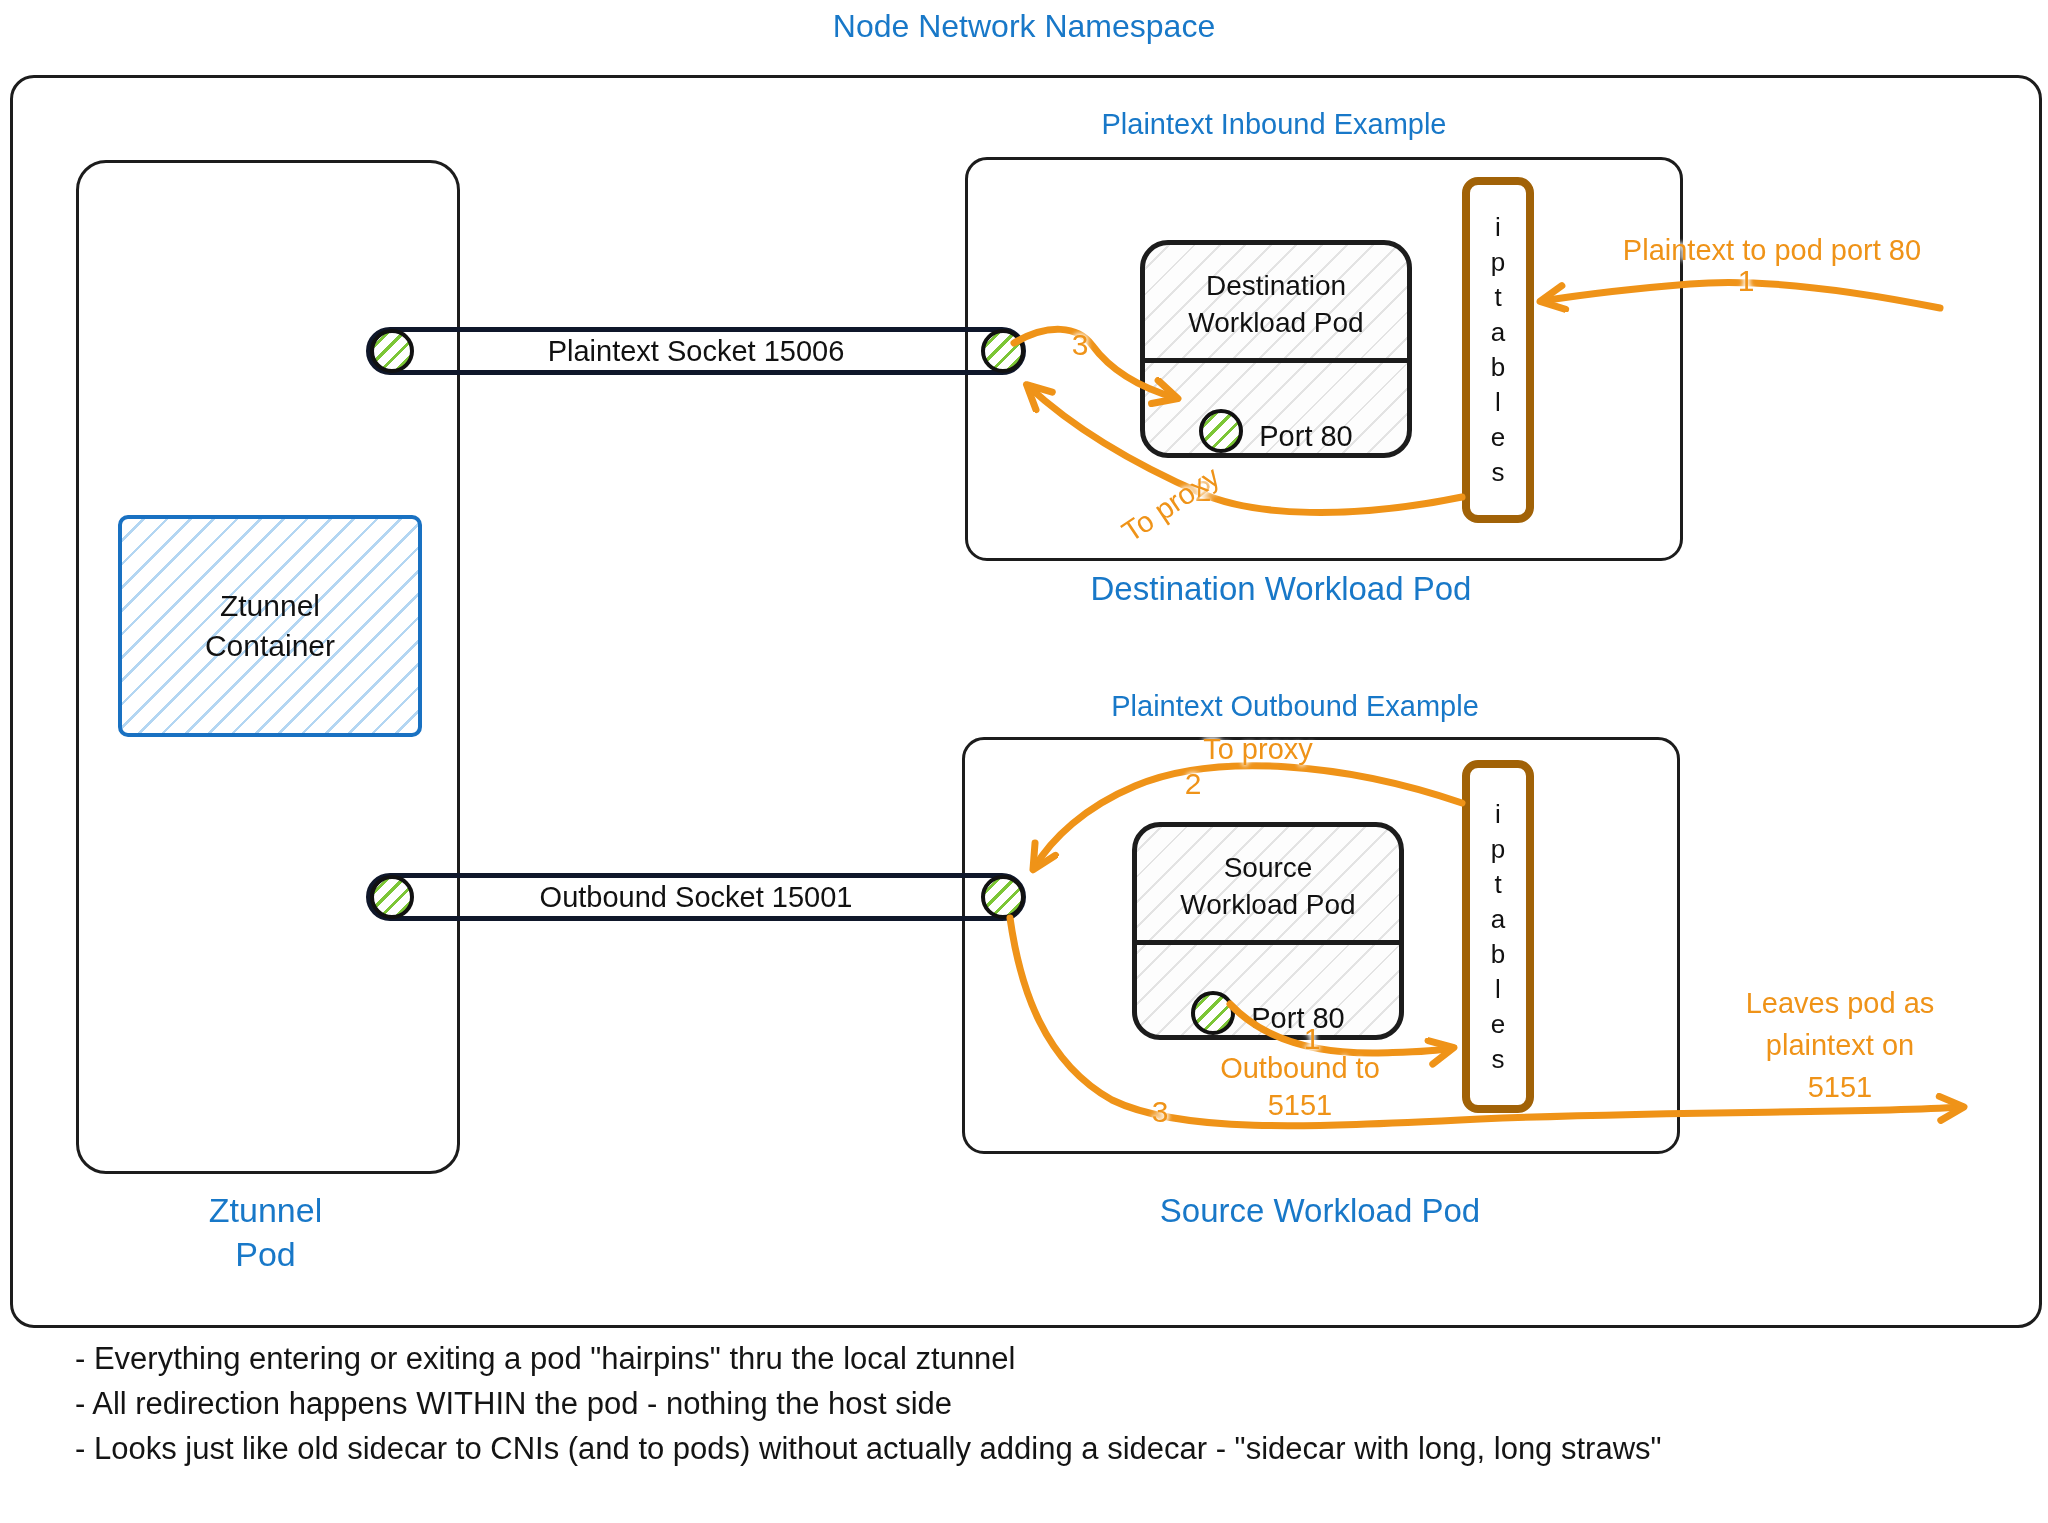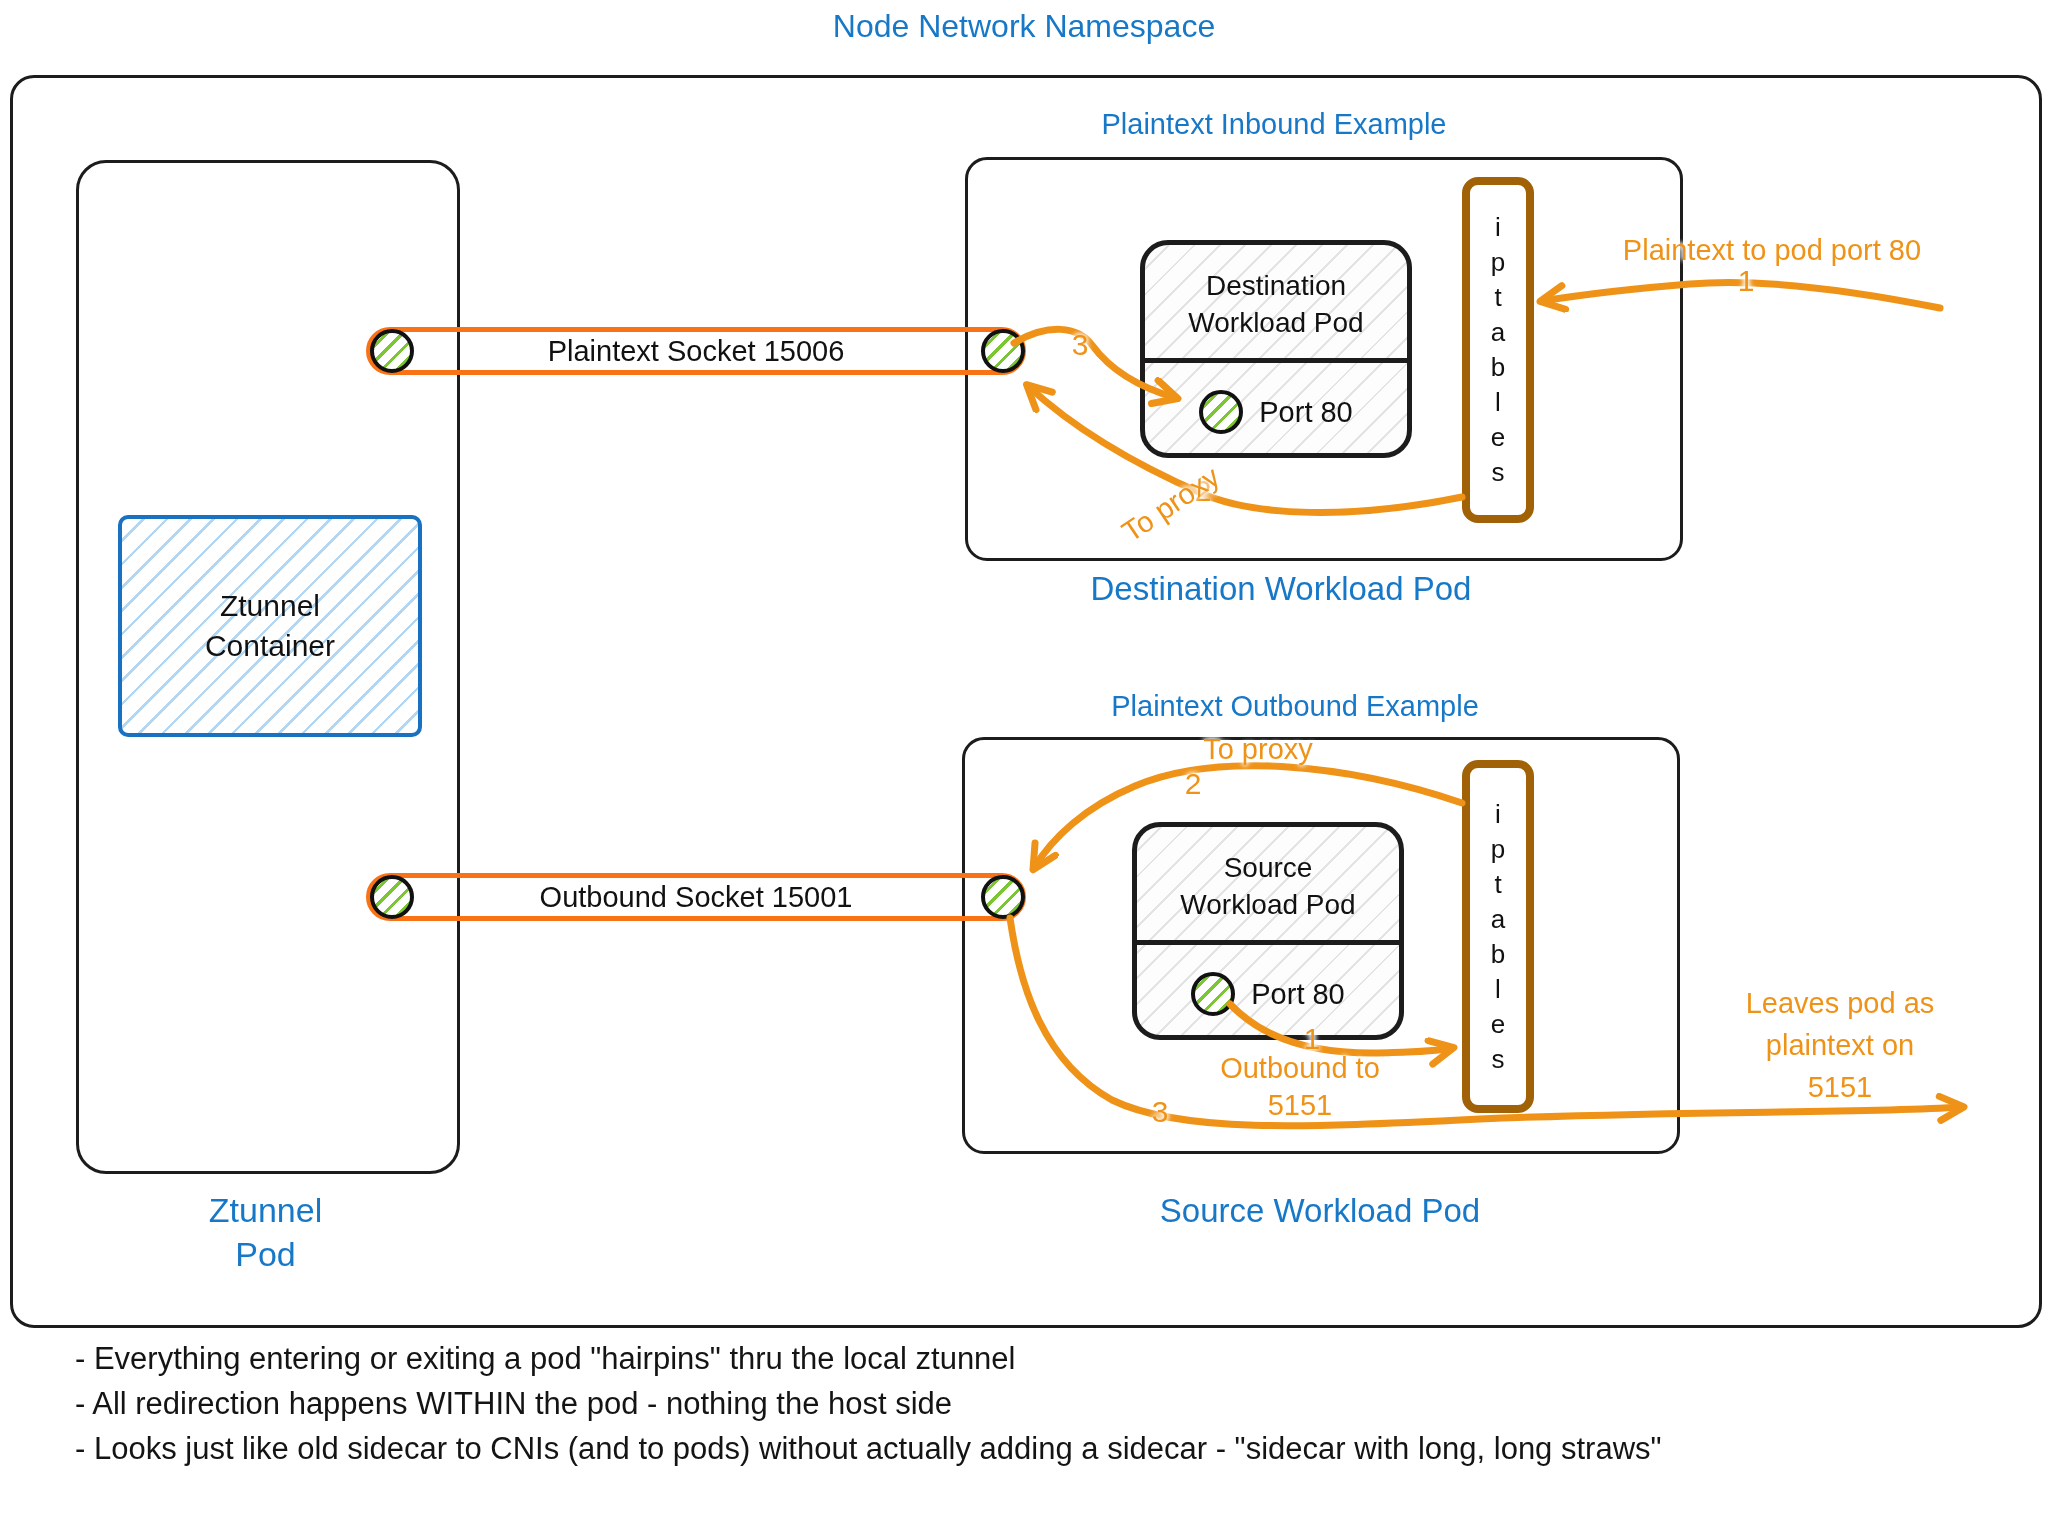--- a/index.html
+++ b/index.html
@@ -38,36 +38,36 @@
   .srcpod{left:1132px;top:822px;height:208px;}
   .poddivider{height:5px;background:#1c1c1c;left:0;right:0;}
   .podlabel{
     position:absolute;left:0;top:0;width:100%;height:118px;
     display:flex;align-items:center;justify-content:center;text-align:center;
     font-size:28px;line-height:37px;color:#111;
   }
   .podlabel span{width:210px;display:inline-block;}
   .portrow{
     position:absolute;left:0;bottom:0;width:100%;height:82px;
-    display:flex;align-items:center;justify-content:center;gap:16px;
+    display:flex;align-items:flex-end;justify-content:center;gap:16px;
   }
   .portlabel{font-size:29px;color:#111;}
   .iptbox{
     width:56px;border:8px solid #a16207;border-radius:16px;background:#ffffff;
     display:flex;align-items:center;justify-content:center;
   }
   .ipt-top{left:1462px;top:177px;height:330px;}
   .ipt-bottom{left:1462px;top:760px;height:337px;}
   .ipttext{
     width:18px;word-break:break-all;text-align:center;
     font-size:26px;line-height:35px;color:#111;
   }
   
   .pipe{
-    width:650px;height:38px;border:5px solid #f97316;border-radius:26px;
+    width:650px;height:38px;border:5px solid #0f172a;border-radius:26px;
     background:transparent;display:flex;align-items:center;justify-content:center;
     font-size:29px;color:#111;
   }
   .pipe1{left:366px;top:327px;}
   .pipe2{left:366px;top:873px;}
   .hcircle{
     width:36px;height:36px;border:4px solid #111;border-radius:50%;
     background:repeating-linear-gradient(135deg,rgba(255,255,255,0) 0 8px,#7CC636 8px 11px),#ffffff;
   }
   

